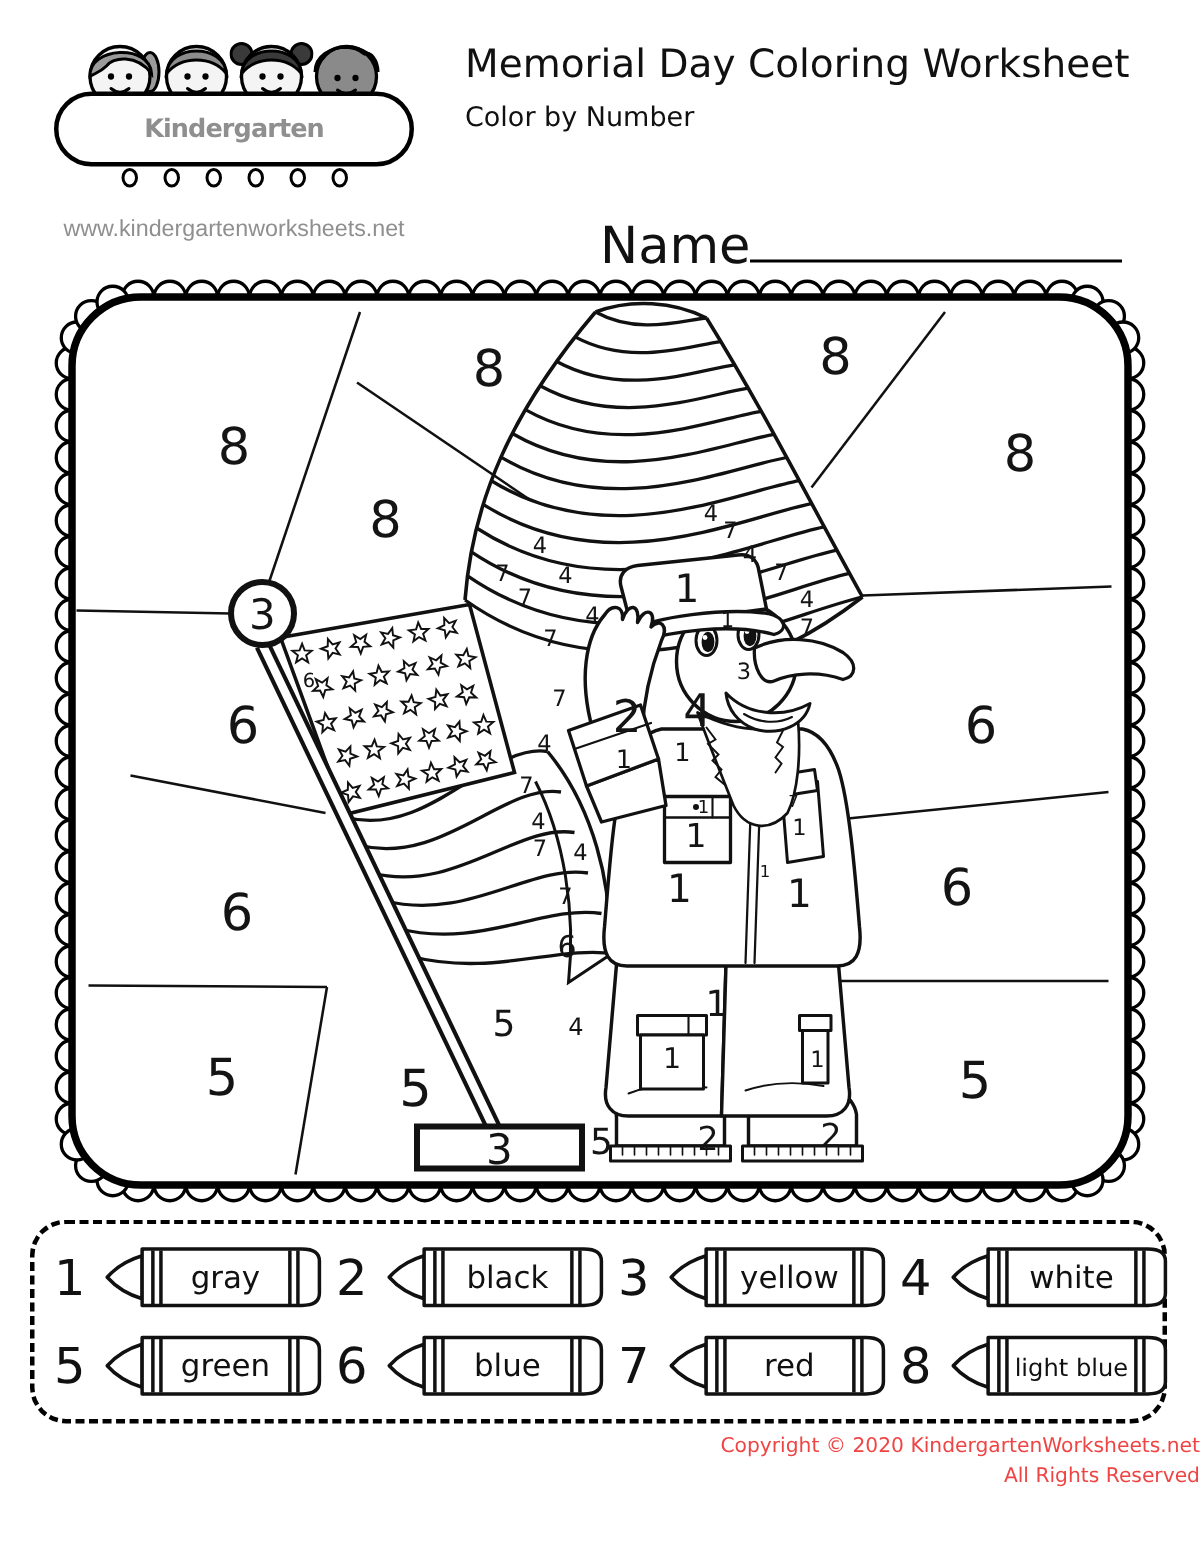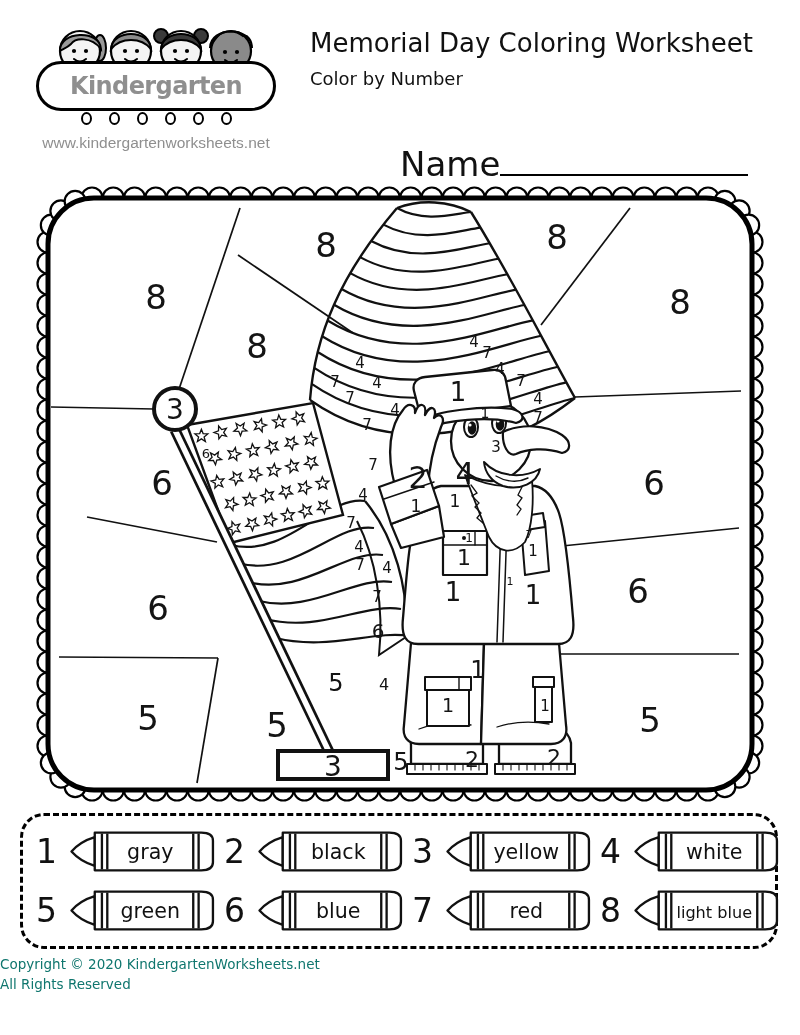--- a/index.html
+++ b/index.html
@@ -5,26 +5,26 @@
   html,body{margin:0;padding:0;background:#fff;}
   body{width:800px;height:1035px;position:relative;overflow:hidden;
        font-family:"DejaVu Sans",sans-serif;color:#111;}
 
   
   .logo{position:absolute;left:36px;top:18px;width:240px;}
   .heads{display:flex;justify-content:center;margin-bottom:-15px;position:relative;z-index:1;}
   .heads svg{margin:0 -3px;}
   .logo-box{position:relative;z-index:2;border:3px solid #000;border-radius:26px;background:#fff;
             height:44px;display:flex;align-items:center;justify-content:center;
-            font-weight:bold;font-size:24px;letter-spacing:-0.6px;white-space:nowrap;}
+            font-weight:bold;font-size:17px;letter-spacing:-0.6px;white-space:nowrap;}
   .logo-part1{color:#8f8f8f;}
   .logo-part2{color:#0d0d0d;}
   .feet{display:flex;justify-content:space-around;padding:0 36px;margin-top:1px;}
   .foot{width:7px;height:9px;border:2px solid #000;border-radius:50%;background:#fff;}
-  .url{margin-top:9px;text-align:center;color:#8f8f8f;font-size:15.5px;
+  .url{margin-top:19px;text-align:center;color:#8f8f8f;font-size:15.5px;
        font-family:"Liberation Sans",sans-serif;}
 
   
   .titleblock{position:absolute;left:310px;top:28px;width:470px;}
   .title{font-size:26px;line-height:1.2;}
   .subtitle{font-size:18px;margin-top:9px;}
   .namerow{position:absolute;left:400px;top:144px;font-size:34px;white-space:nowrap;}
   .nameline{display:inline-block;width:248px;border-bottom:2.5px solid #000;height:24px;}
 
   
@@ -36,22 +36,22 @@
        display:grid;grid-template-columns:repeat(4,1fr);grid-template-rows:1fr 1fr;
        align-items:center;padding:6px 14px 6px 10px;}
   .key-item{display:flex;align-items:center;gap:7px;}
   .key-num{font-size:33px;width:27px;text-align:center;flex:none;}
   .crayon{width:154px;height:47px;flex:none;}
   .crayon .ln{fill:#fff;stroke:#111;stroke-width:2.6;stroke-linejoin:round;}
   .crayon text{font-family:"DejaVu Sans",sans-serif;font-size:23px;fill:#111;}
   .key-item.small-label .crayon text{font-size:18px;}
 
   
-  .footer{position:absolute;top:954px;left:0;width:800px;text-align:left;
-          font-size:13.5px;color:#0f766e;line-height:1.5;}
+  .footer{position:absolute;top:954px;left:0;width:800px;text-align:right;
+          font-size:13.5px;color:#ef4444;line-height:1.5;}
 </style>
 </head>
 <body>
 
 <div class="logo">
   <div class="heads">
     <svg width="56" height="58" viewBox="0 0 56 58">
       <ellipse cx="47" cy="30" rx="6" ry="13" fill="#9a9a9a" stroke="#000" stroke-width="2"></ellipse>
       <circle cx="27" cy="33" r="20" fill="#f4f4f4" stroke="#000" stroke-width="2.2"></circle>
       <path d="M7,33 C6,13 47,11 48,31 C38,18 22,20 18,26 C14,30 10,31 7,33 Z" fill="#9a9a9a" stroke="#000" stroke-width="2"></path>

